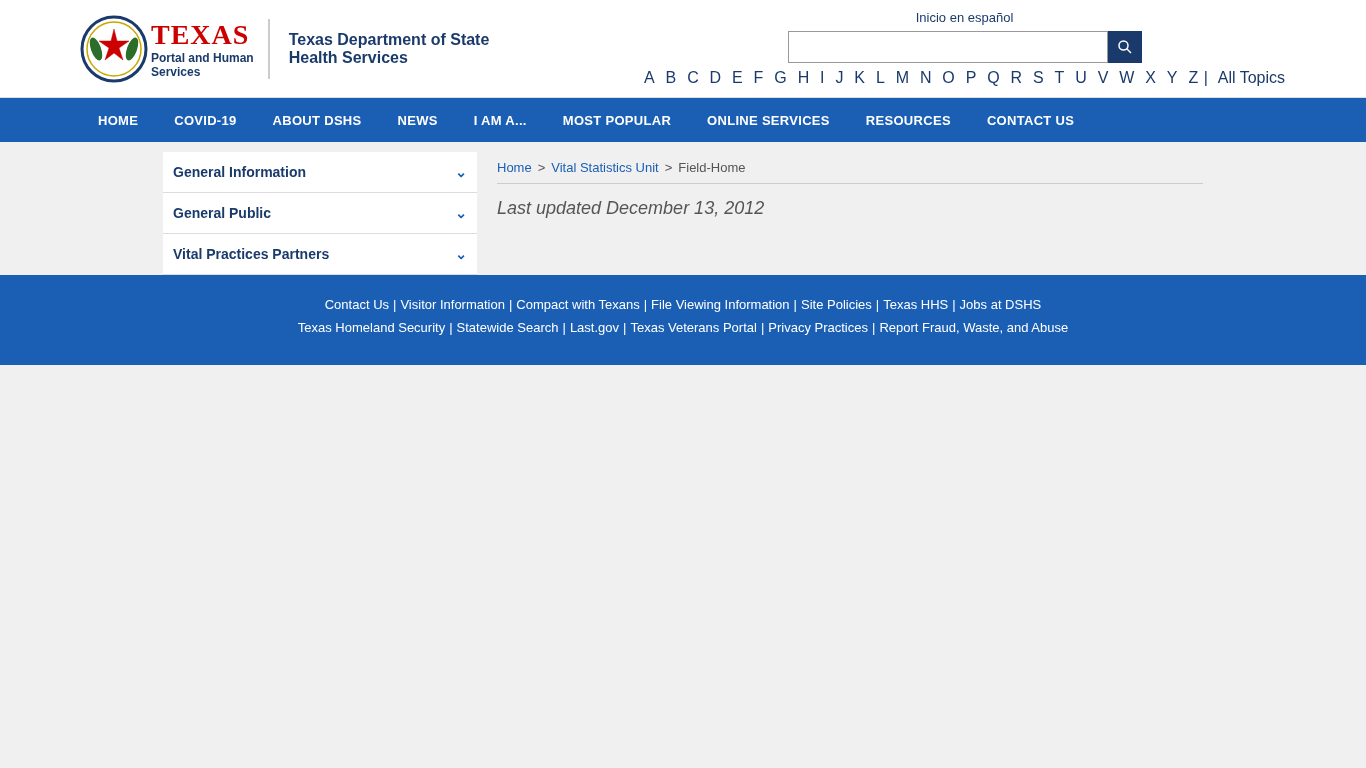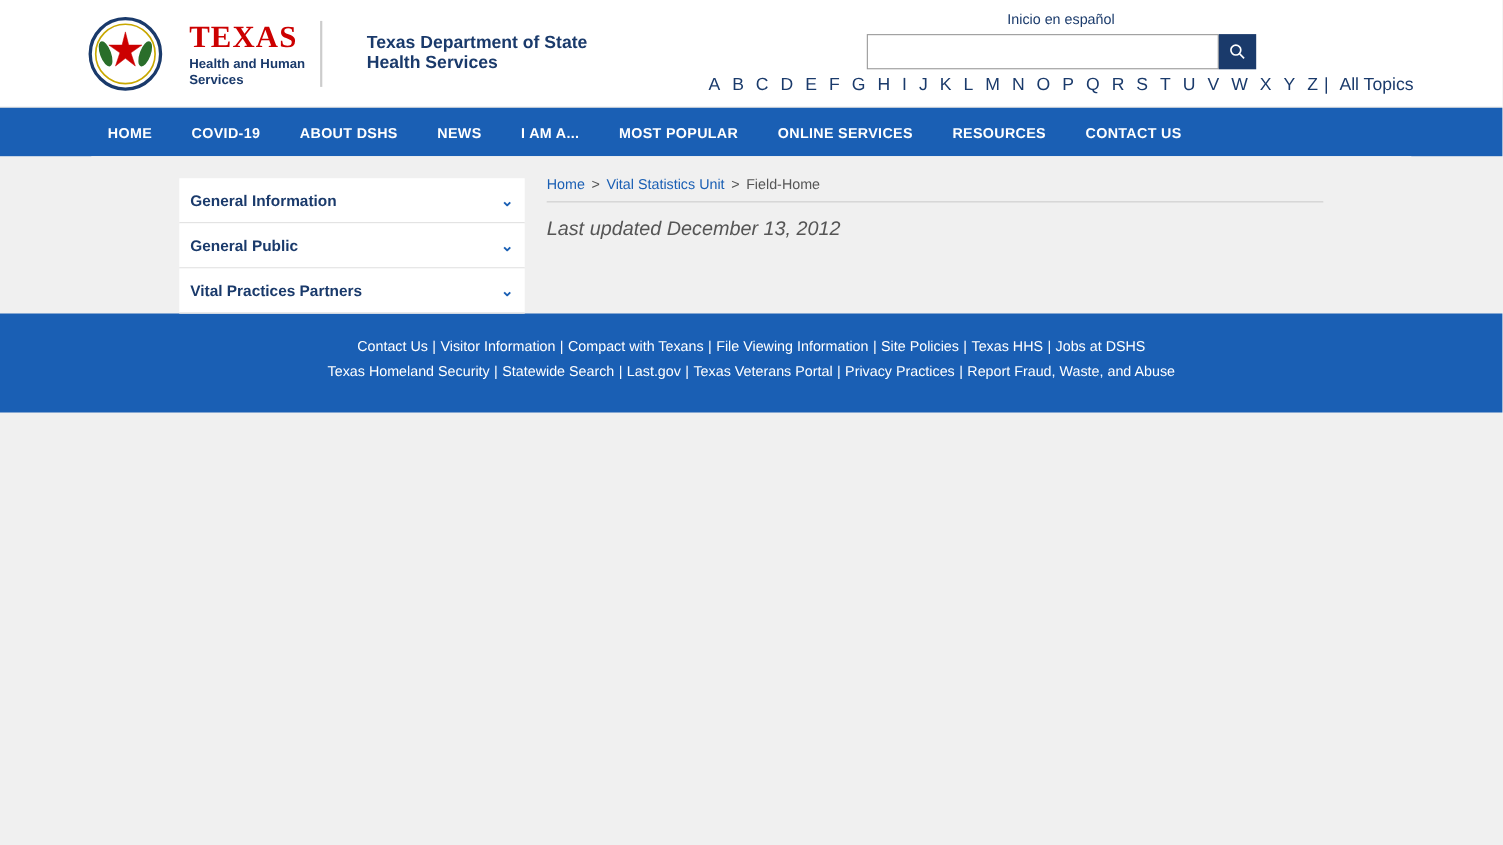--- a/index.html
+++ b/index.html
@@ -10,21 +10,21 @@
       background: #fff;
       display: flex;
       align-items: center;
       justify-content: space-between;
       padding: 10px 80px 10px 80px;
       border-bottom: 1px solid #ddd;
     }
     #logo-area {
       display: flex;
       align-items: center;
-      gap: 24px;
+      gap: 3px;
     }
     #logo-text-left {
       display: flex;
       flex-direction: column;
       border-right: 2px solid #ccc;
       padding-right: 14px;
       margin-right: 2px;
     }
     #logo-texas {
       font-size: 28px;
@@ -126,21 +126,21 @@
       max-width: 1200px;
       margin: 0 auto;
       padding: 0 80px;
       background: #f0f0f0;
     }
 
     
     #sidebar {
       width: 314px;
       flex-shrink: 0;
-      padding-top: 20px;
+      padding-top: 10px;
     }
     .sidebar-item {
       display: flex;
       align-items: center;
       justify-content: space-between;
       padding: 12px 10px;
       border-bottom: 1px solid #ddd;
       background: #fff;
       cursor: pointer;
       font-size: 14px;
@@ -233,21 +233,21 @@
         <circle cx="34" cy="34" r="32" fill="#fff" stroke="#1a3a6b" stroke-width="3"></circle>
         <circle cx="34" cy="34" r="27" fill="#fff" stroke="#c8a800" stroke-width="1.5"></circle>
 
         <ellipse cx="16" cy="34" rx="5" ry="12" fill="#2a6e2a" transform="rotate(-20 16 34)"></ellipse>
         <ellipse cx="52" cy="34" rx="5" ry="12" fill="#2a6e2a" transform="rotate(20 52 34)"></ellipse>
 
         <polygon points="34,14 37,26 49,26 39,33 43,45 34,38 25,45 29,33 19,26 31,26" fill="#cc0000" stroke="#cc0000" stroke-width="0.5"></polygon>
       </svg>
       <div id="logo-text-left">
         <span id="logo-texas">TEXAS</span>
-        <span id="logo-sub"><span>Health and Human</span><br><span>Services</span></span>
+        <span id="logo-sub"><span>Portal and Human</span><br><span>Services</span></span>
       </div>
       <div id="logo-text-right">
         <span id="logo-dshs"><span>Texas Department of State</span><br><span>Health Services</span></span>
       </div>
     </div>
 
     <div id="search-area">
       <a id="inicio-link">Inicio en español</a>
       <div id="search-row">
         <input type="text" id="search-input" style="">

